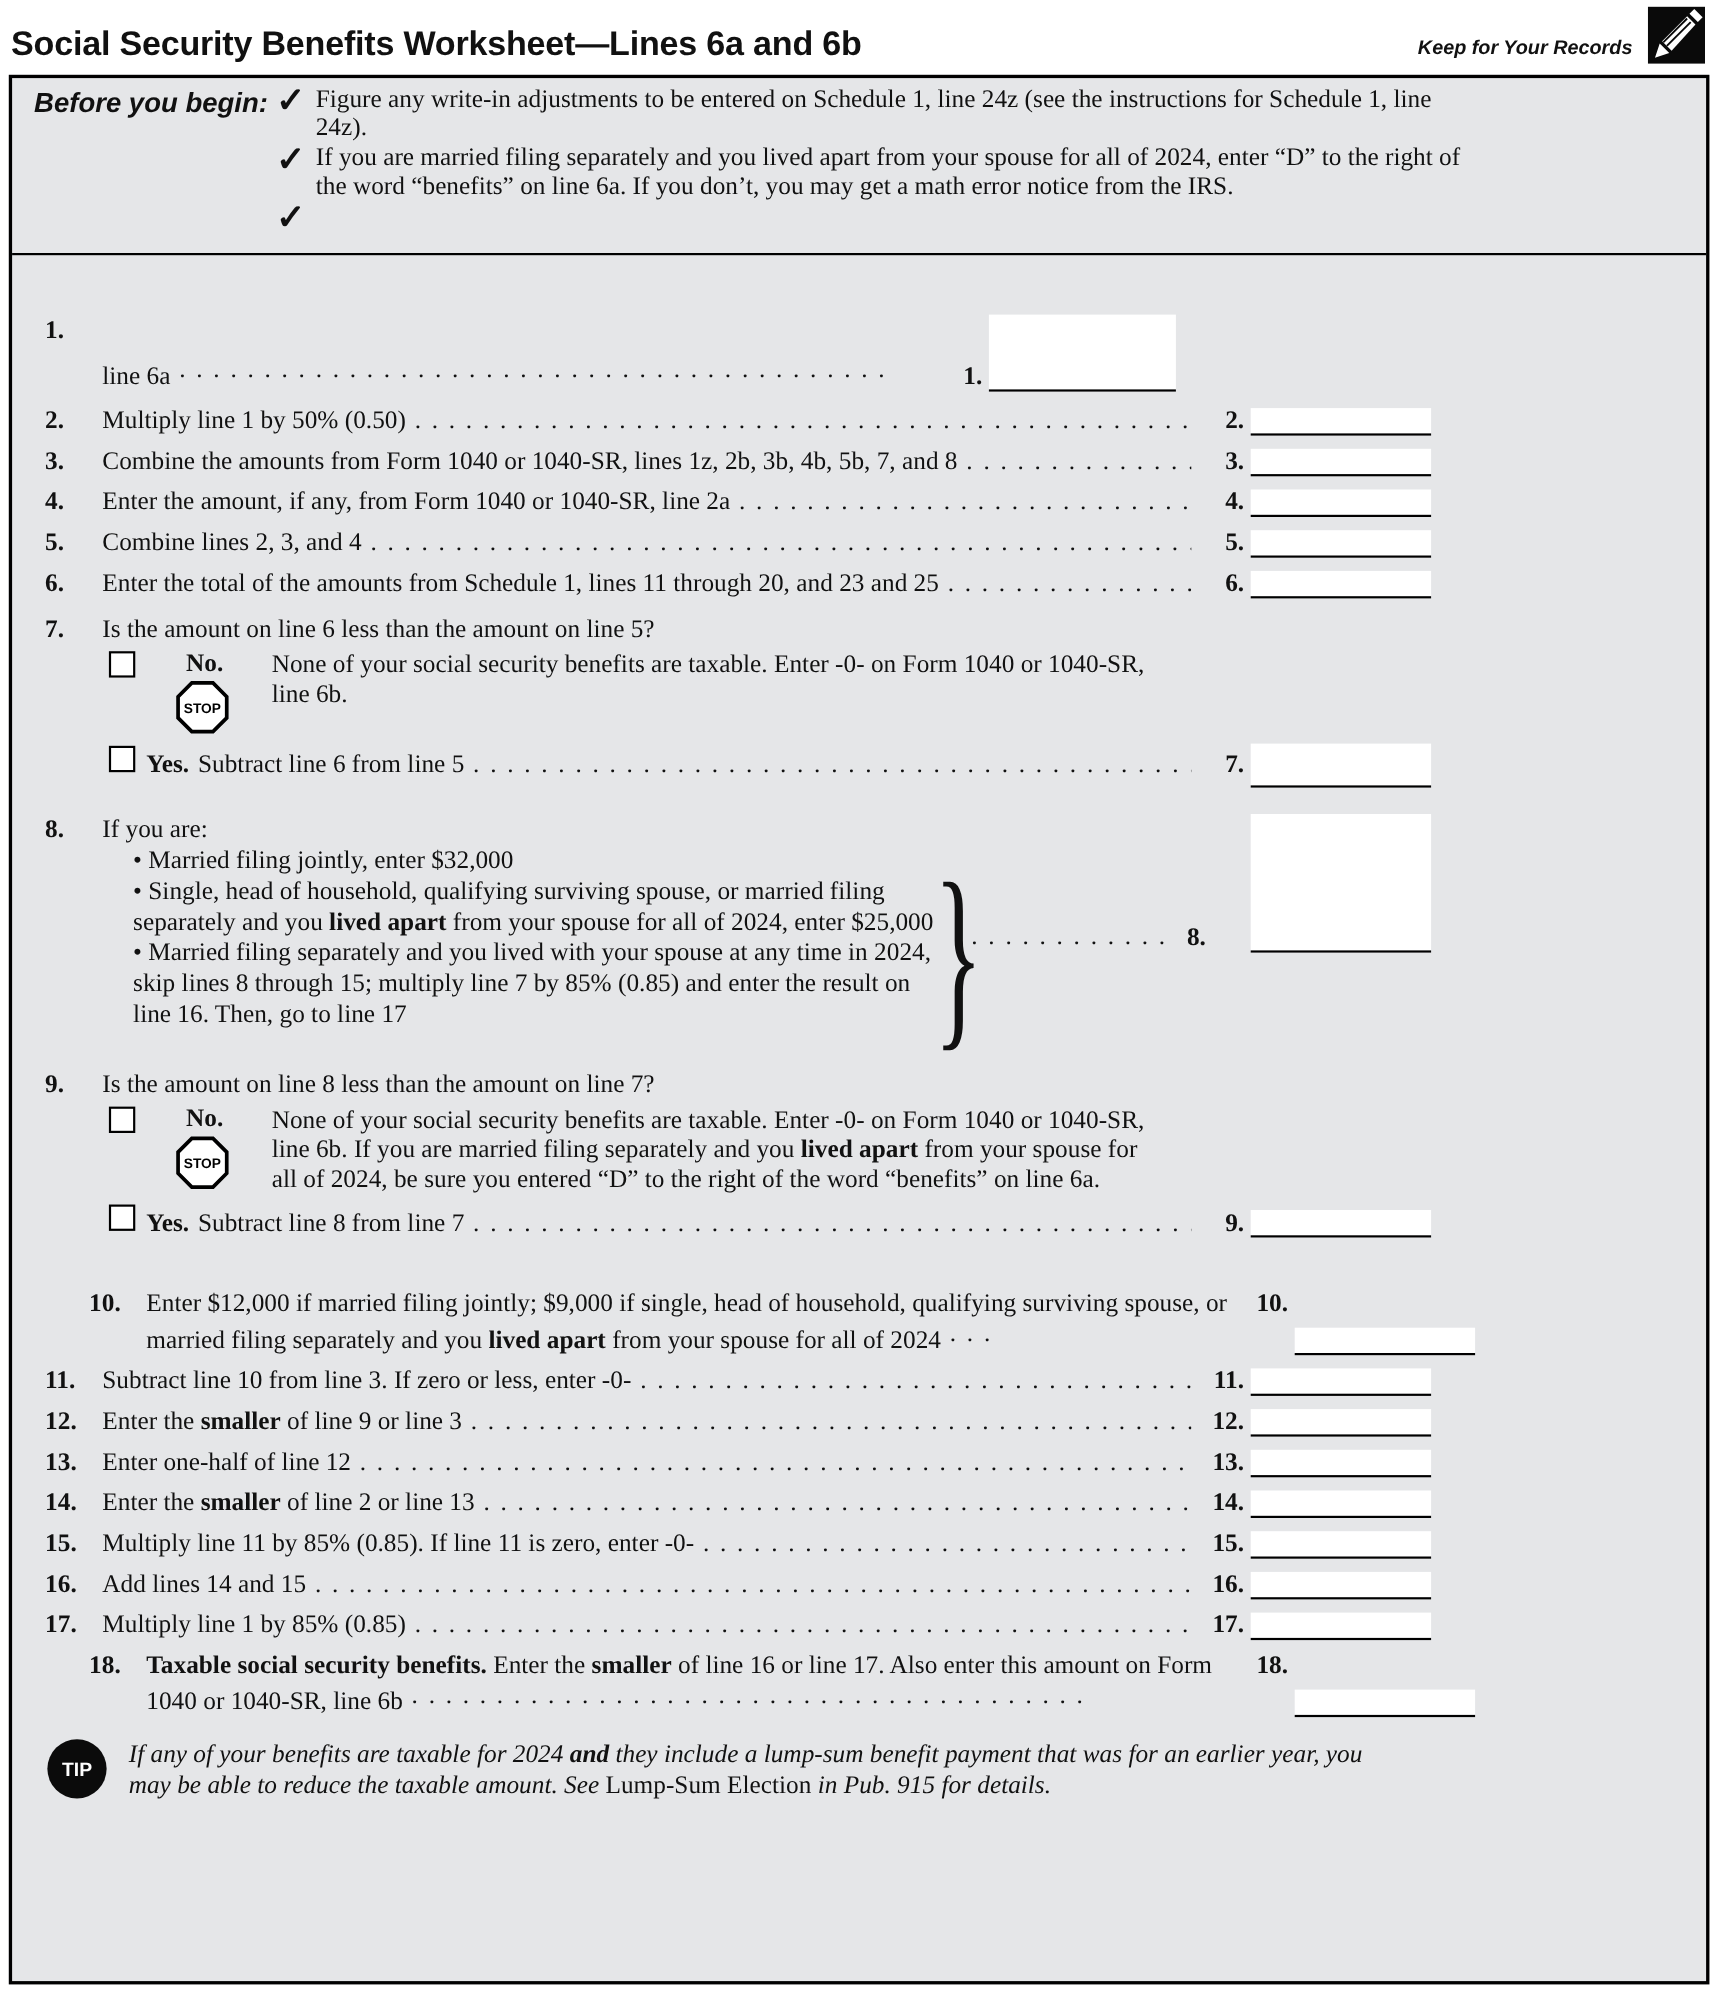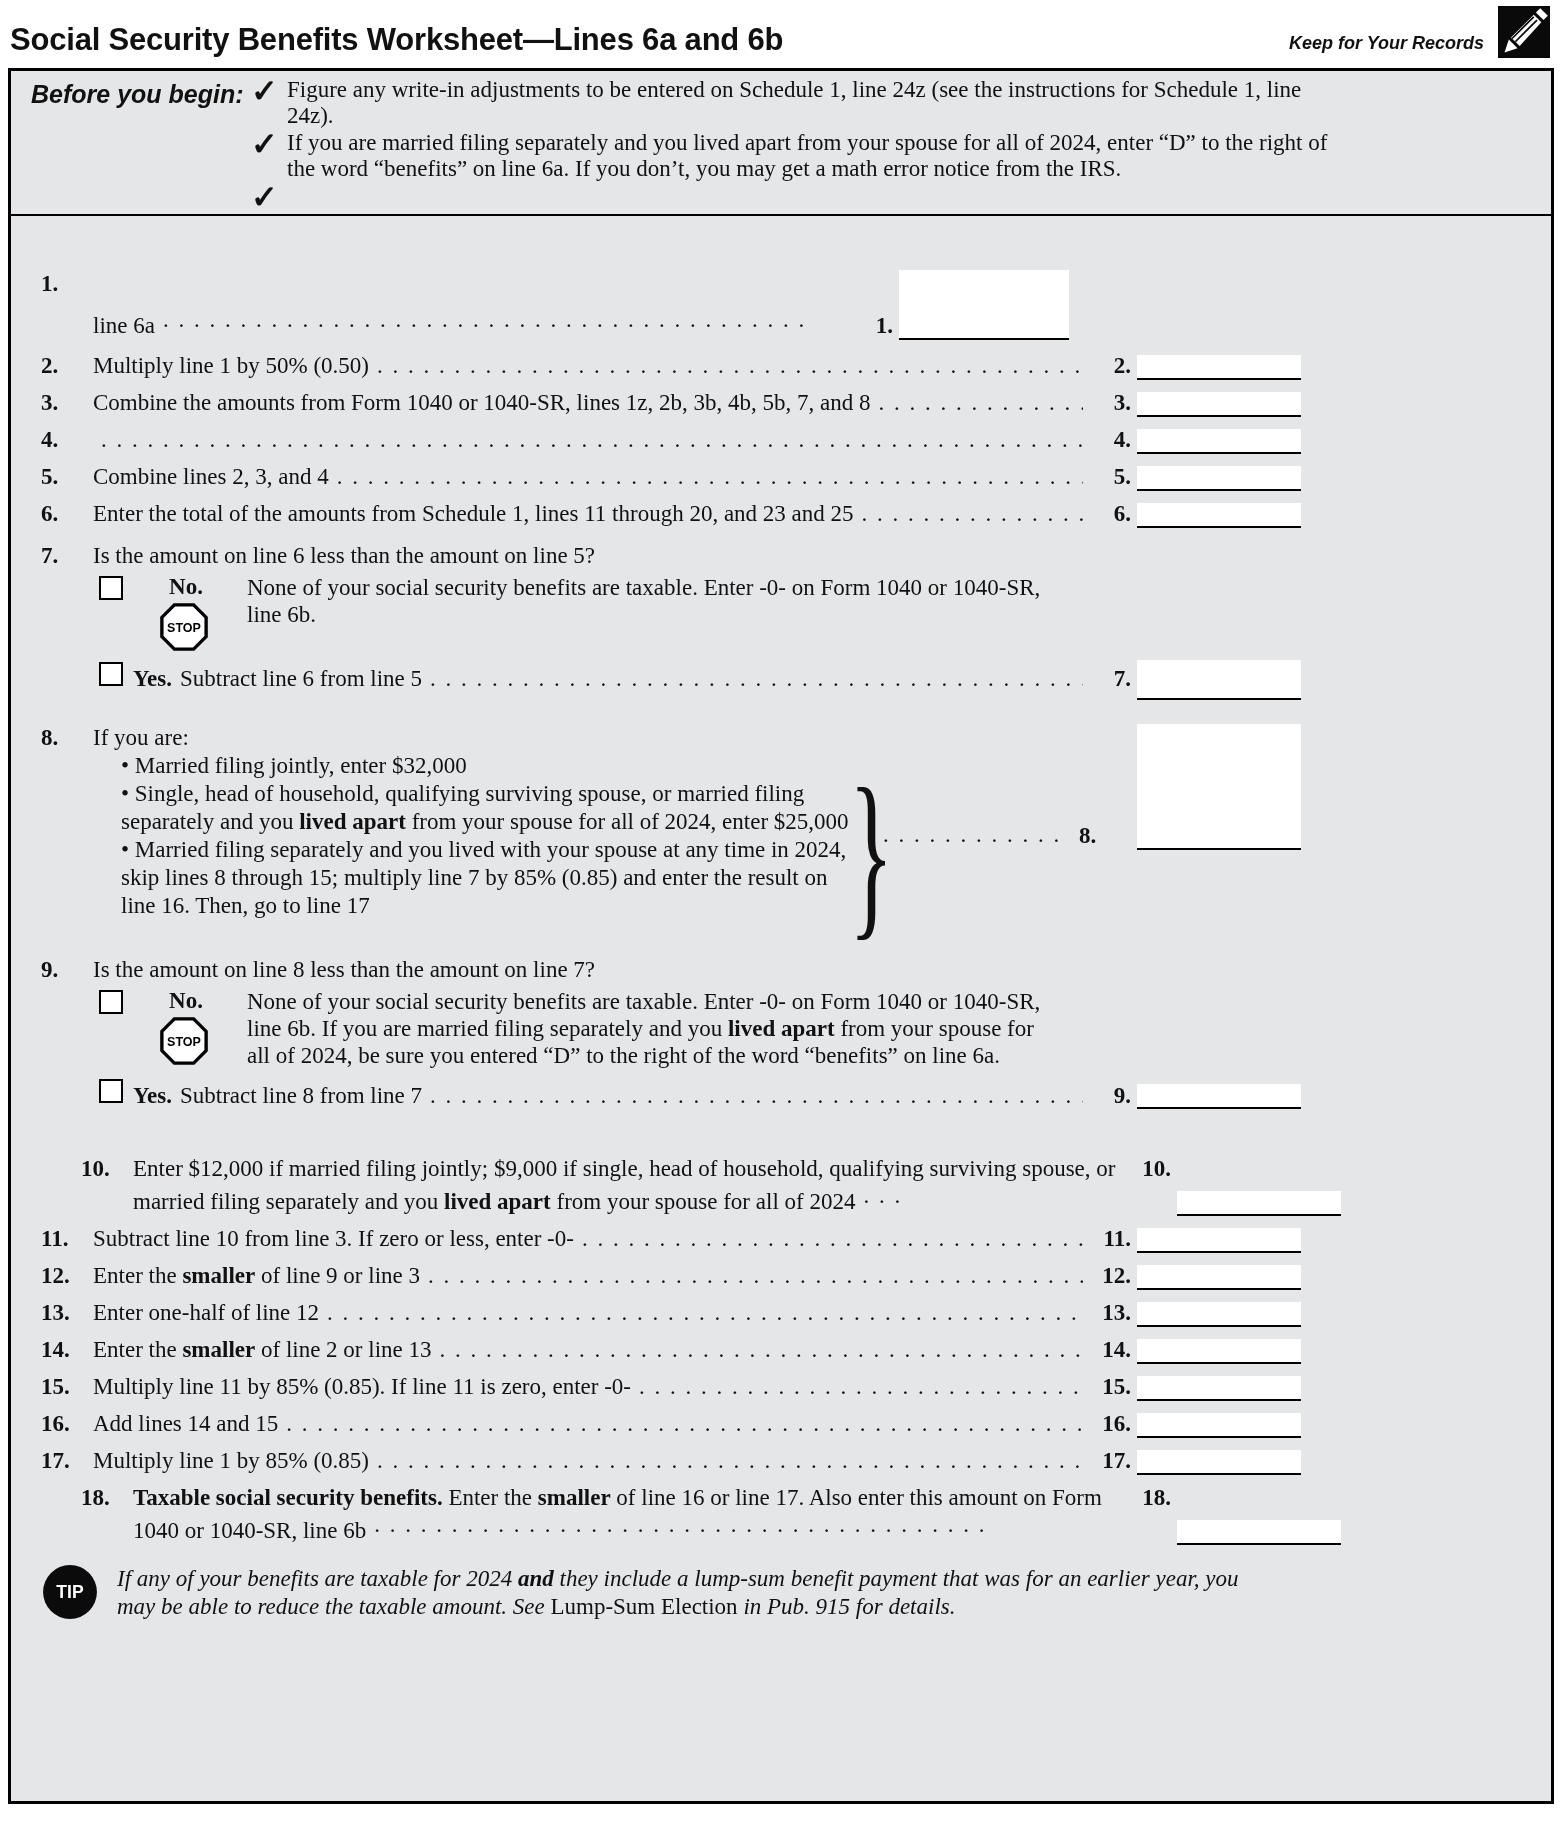--- a/index.html
+++ b/index.html
@@ -13,21 +13,21 @@
   
   .header { display:flex; align-items:flex-end; padding:22px 12px 10px 10px; }
   .title { font-family:"Liberation Sans", sans-serif; font-weight:bold; font-size:31px; letter-spacing:-0.2px; }
   .keep { margin-left:auto; font-family:"Liberation Sans", sans-serif; font-style:italic; font-weight:bold; font-size:18px; padding-bottom:4px; }
   .pencil { width:52px; height:52px; margin-left:14px; margin-top:-16px; flex:none; }
 
   
   .sheet { margin:0 8px; border:3px solid #000; background:#e5e6e8; min-height:1736px; padding-bottom:26px; }
 
   
-  .before { display:flex; border-bottom:2.5px solid #000; padding:6px 14px 2px 20px;justify-content:center; }
+  .before { display:flex; border-bottom:2.5px solid #000; padding:6px 14px 18px 20px;justify-content:center; }
   .before-label { flex:0 0 220px; font-family:"Liberation Sans", sans-serif; font-weight:bold; font-style:italic; font-size:25px; padding-top:3px; }
   .before-items { flex:1; }
   .bitem { display:flex; margin-bottom:1px; }
   .bcheck { flex:0 0 36px; font-size:32px; line-height:28px; font-weight:bold; }
   .btext { width:1048px; line-height:26px; }
 
   
   .lines { padding-top:54px; }
   .row { display:flex; align-items:baseline; margin:0 0 9px 0; line-height:28px; }
   .num { flex:0 0 52px; margin-left:30px; font-weight:bold; }
@@ -142,20 +142,21 @@
     <div class="row">
       <div class="num">3.</div>
       <div class="txt"><span>Combine the amounts from Form 1040 or 1040-SR, lines 1z, 2b, 3b, 4b, 5b, 7, and 8</span></div>
       <div class="leader">. . . . . . . . . . . . . . . . . . . . . . . . . . . . . . . . . . . . . . . . . . . . . . . . . . . . . . . . . . . . . . . . . . . . . . . . . . . . . . . . . . . . . . . . . . . . . . . . . . . . . . . . . . . . . . . . . . . . . . . . . . . . . . . . . . . . . . . . . . . . . . . . . . . . . . . . . . . . . . . . . . . . . . . . . . . . . . . . . . . . . . . . . . . . . . . . . . . . . . . . . . . . . . . . . . . . . . . . . . . . . . . . . . . . . . . . . . . . . . . . . . . . . . . . . . . . . . . . . . . . </div>
       <div class="rlabel">3.</div>
       <div class="entry"></div>
     </div>
 
     <div class="row">
       <div class="num">4.</div>
+      <div class="txt"><span>Enter the amount, if any, from Form 1040 or 1040-SR, line 2a</span></div>
       <div class="leader">. . . . . . . . . . . . . . . . . . . . . . . . . . . . . . . . . . . . . . . . . . . . . . . . . . . . . . . . . . . . . . . . . . . . . . . . . . . . . . . . . . . . . . . . . . . . . . . . . . . . . . . . . . . . . . . . . . . . . . . . . . . . . . . . . . . . . . . . . . . . . . . . . . . . . . . . . . . . . . . . . . . . . . . . . . . . . . . . . . . . . . . . . . . . . . . . . . . . . . . . . . . . . . . . . . . . . . . . . . . . . . . . . . . . . . . . . . . . . . . . . . . . . . . . . . . . . . . . . . . . </div>
       <div class="rlabel">4.</div>
       <div class="entry"></div>
     </div>
 
     <div class="row">
       <div class="num">5.</div>
       <div class="txt"><span>Combine lines 2, 3, and 4</span></div>
       <div class="leader">. . . . . . . . . . . . . . . . . . . . . . . . . . . . . . . . . . . . . . . . . . . . . . . . . . . . . . . . . . . . . . . . . . . . . . . . . . . . . . . . . . . . . . . . . . . . . . . . . . . . . . . . . . . . . . . . . . . . . . . . . . . . . . . . . . . . . . . . . . . . . . . . . . . . . . . . . . . . . . . . . . . . . . . . . . . . . . . . . . . . . . . . . . . . . . . . . . . . . . . . . . . . . . . . . . . . . . . . . . . . . . . . . . . . . . . . . . . . . . . . . . . . . . . . . . . . . . . . . . . . </div>
       <div class="rlabel">5.</div>

